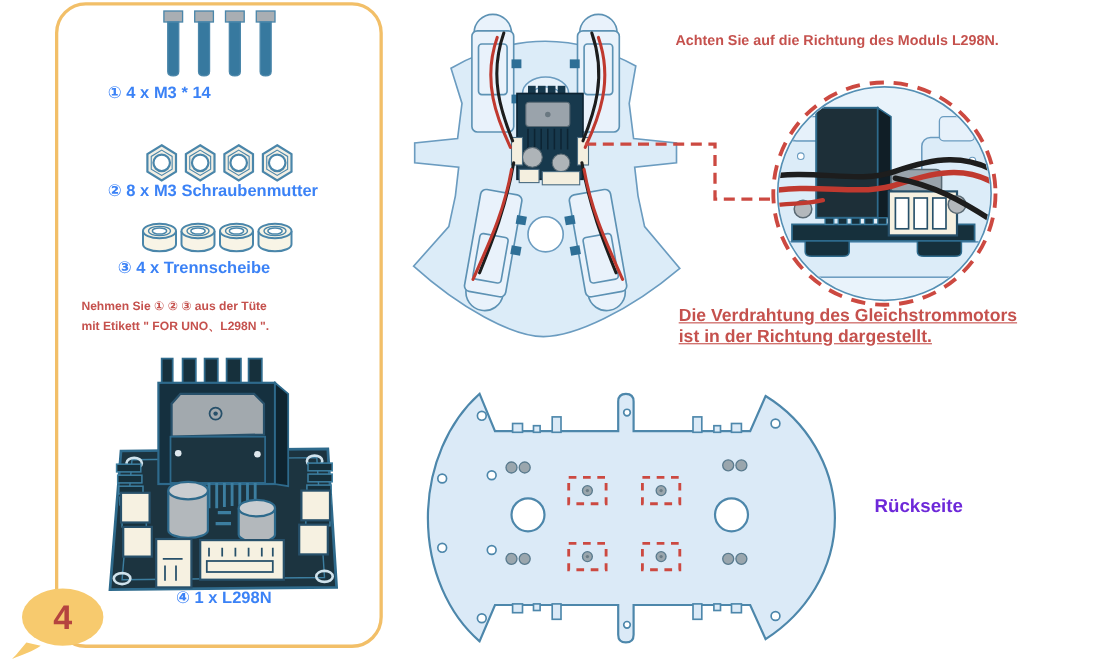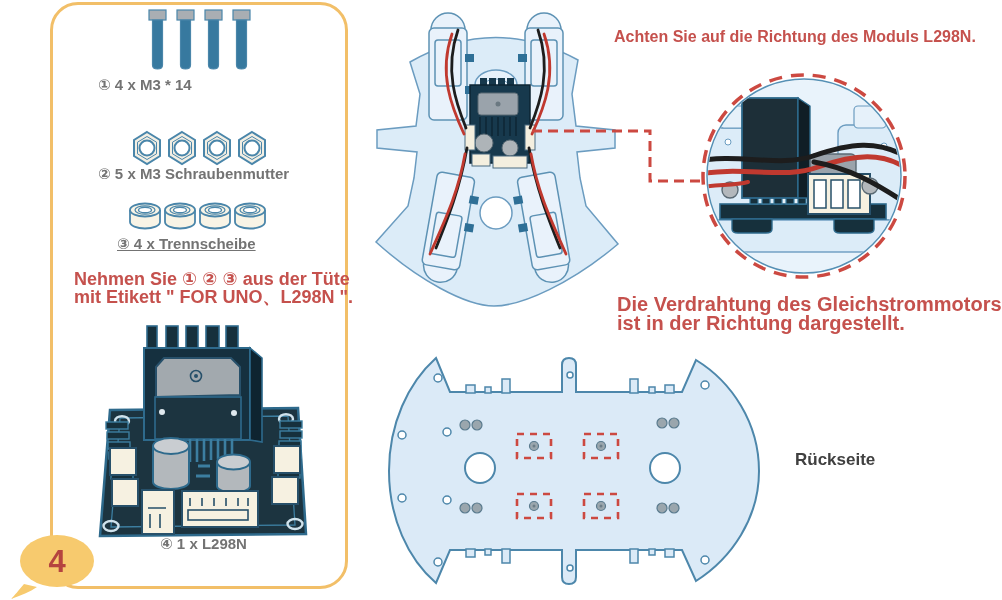--- a/index.html
+++ b/index.html
@@ -1,23 +1,23 @@
 <!DOCTYPE html>
 <html><head>
 <meta charset="utf-8">
 <style>
   html,body{margin:0;padding:0;background:#fff;}
   .stage{position:relative;width:1002px;height:600px;background:#fff;overflow:hidden;
          font-family:"Liberation Sans","DejaVu Sans",sans-serif;}
   .abs{position:absolute;}
   .panel{left:50px;top:2px;width:292px;height:581px;border:3px solid #f2bf68;border-radius:28px;background:#fff;}
-  .blue{color:#737373;font-weight:bold;font-size:15px;line-height:17px;white-space:nowrap;}
-  .red{color:#c5514d;font-weight:bold;font-size:18px;line-height:17.5px;white-space:nowrap;}
-  .ann-red{color:#c5514d;font-weight:bold;font-size:16px;line-height:19px;white-space:nowrap;}
-  .back-label{color:#404040;font-weight:bold;font-size:17px;white-space:nowrap;}
+  .blue{color:#3b82f6;font-weight:bold;font-size:15px;line-height:17px;white-space:nowrap;}
+  .red{color:#c5514d;font-weight:bold;font-size:11px;line-height:17.5px;white-space:nowrap;}
+  .ann-red{color:#c5514d;font-weight:bold;font-size:13px;line-height:19px;white-space:nowrap;}
+  .back-label{color:#6d28d9;font-weight:bold;font-size:17px;white-space:nowrap;}
   svg{display:block;}
 </style>
 </head>
 <body>
 
 <div class="stage">
 
   <div class="abs panel"></div>
 
   <svg class="abs" style="left:143px;top:9px;" width="114" height="64" viewBox="0 0 114 64">
@@ -63,21 +63,21 @@
           <circle r="7.5" fill="#fff" stroke="#4a86aa" stroke-width="2"></circle>
         </g>
       <g transform="translate(122,18)">
           <polygon points="0,-16 13,-8 13,8 0,16 -13,8 -13,-8" fill="#f3efe4" stroke="#4a86aa" stroke-width="2"></polygon>
           <polygon points="0,-11.5 9.5,-5.8 9.5,5.8 0,11.5 -9.5,5.8 -9.5,-5.8" fill="none" stroke="#4a86aa" stroke-width="1"></polygon>
           <circle r="7.5" fill="#fff" stroke="#4a86aa" stroke-width="2"></circle>
         </g>
     </g>
   </svg>
 
-  <div class="abs blue" style="left:98px;top:165px;">② 5 x M3 Schraubenmutter</div>
+  <div class="abs blue" style="left:98px;top:165px;">② 8 x M3 Schraubenmutter</div>
 
   <svg class="abs" style="left:128px;top:197px;" width="140" height="36" viewBox="0 0 140 36">
     <g stroke="#4a86aa">
       <g transform="translate(17,13)">
           <path d="M-15 0 v12 a15 6.5 0 0 0 30 0 v-12" fill="#f8f4e6" stroke-width="1.8"></path>
           <ellipse rx="15" ry="6.5" fill="#f8f4e6" stroke-width="1.8"></ellipse>
           <ellipse rx="10" ry="4.2" fill="none" stroke-width="1.2"></ellipse>
           <ellipse rx="6.5" ry="2.8" fill="#fff" stroke-width="1.4"></ellipse>
         </g>
       <g transform="translate(52,13)">
@@ -94,21 +94,21 @@
         </g>
       <g transform="translate(122,13)">
           <path d="M-15 0 v12 a15 6.5 0 0 0 30 0 v-12" fill="#f8f4e6" stroke-width="1.8"></path>
           <ellipse rx="15" ry="6.5" fill="#f8f4e6" stroke-width="1.8"></ellipse>
           <ellipse rx="10" ry="4.2" fill="none" stroke-width="1.2"></ellipse>
           <ellipse rx="6.5" ry="2.8" fill="#fff" stroke-width="1.4"></ellipse>
         </g>
     </g>
   </svg>
 
-  <div class="abs blue" style="left:117px;top:235px;text-decoration:underline;">③ 4 x Trennscheibe</div>
+  <div class="abs blue" style="left:107px;top:235px;">③ 4 x Trennscheibe</div>
 
   <div class="abs red" style="left:74px;top:271px;">
     <div>Nehmen Sie ① ② ③ aus der Tüte</div>
     <div>mit Etikett " FOR UNO、L298N ".</div>
   </div>
 
   <svg class="abs" style="left:98px;top:318px;" width="214" height="228" viewBox="0 0 214 228">
 
     <polygon points="12,92 200,90 208,216 2,218" fill="#1c3440" stroke="#2e6a8c" stroke-width="2.5"></polygon>
     <polygon points="22,100 190,98 197,207 13,209" fill="none" stroke="#3c7ea0" stroke-width="1.3"></polygon>
@@ -329,21 +329,21 @@
         <path d="M-5 92 C40 82 80 98 115 86 C150 74 180 68 214 90" stroke="#1d1d1d" stroke-width="5"></path>
         <path d="M-5 105 C45 95 85 110 120 97 C155 85 185 80 214 102" stroke="#c0392f" stroke-width="5"></path>
         <path d="M116 92 C150 98 176 112 206 132" stroke="#1d1d1d" stroke-width="5"></path>
         <path d="M-5 118 C20 114 36 116 50 112" stroke="#c0392f" stroke-width="4"></path>
       </g>
     </g>
     <circle cx="106" cy="106" r="97" fill="none" stroke="#5590b5" stroke-width="1.5"></circle>
     <circle cx="106" cy="106" r="101" fill="none" stroke="#cc4941" stroke-width="3.5" stroke-dasharray="13 9"></circle>
   </svg>
 
-  <div class="abs ann-red" style="left:617px;top:295px;font-size:20px;">
+  <div class="abs ann-red" style="left:617px;top:278px;font-size:16px;text-decoration:underline;">
     <div>Die Verdrahtung des Gleichstrommotors</div>
     <div>ist in der Richtung dargestellt.</div>
   </div>
 
   <svg class="abs" style="left:386px;top:352px;" width="380" height="240" viewBox="0 0 380 240">
     <path d="M50 6 L64 40 L176 40 L176 13 Q176 6 183 6 Q190 6 190 13 L190 40 L296 40 L310 8
              C346 30 373 71 373 119 C373 166 346 206 310 229 L296 198 L190 198 L190 225 Q190 232 183 232
              Q176 232 176 225 L176 198 L64 198 L50 231 C22 207 3 166 3 119 C3 72 22 31 50 6 Z" fill="#dbeaf7" stroke="#4d87ab" stroke-width="2"></path>
 
     <g fill="#dbeaf7" stroke="#4d87ab" stroke-width="1.5">

